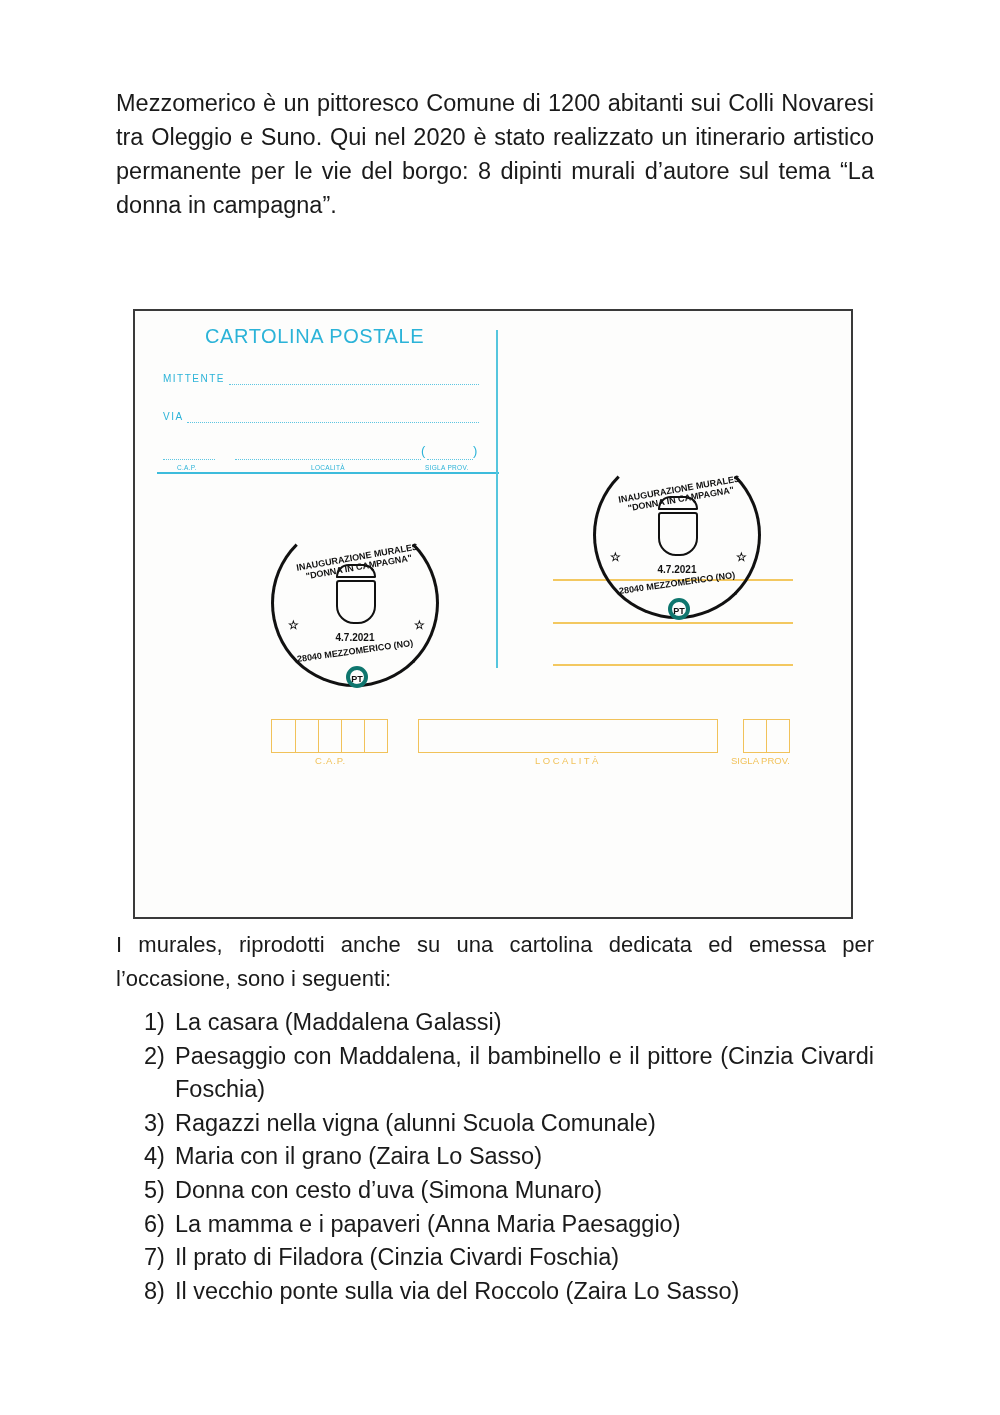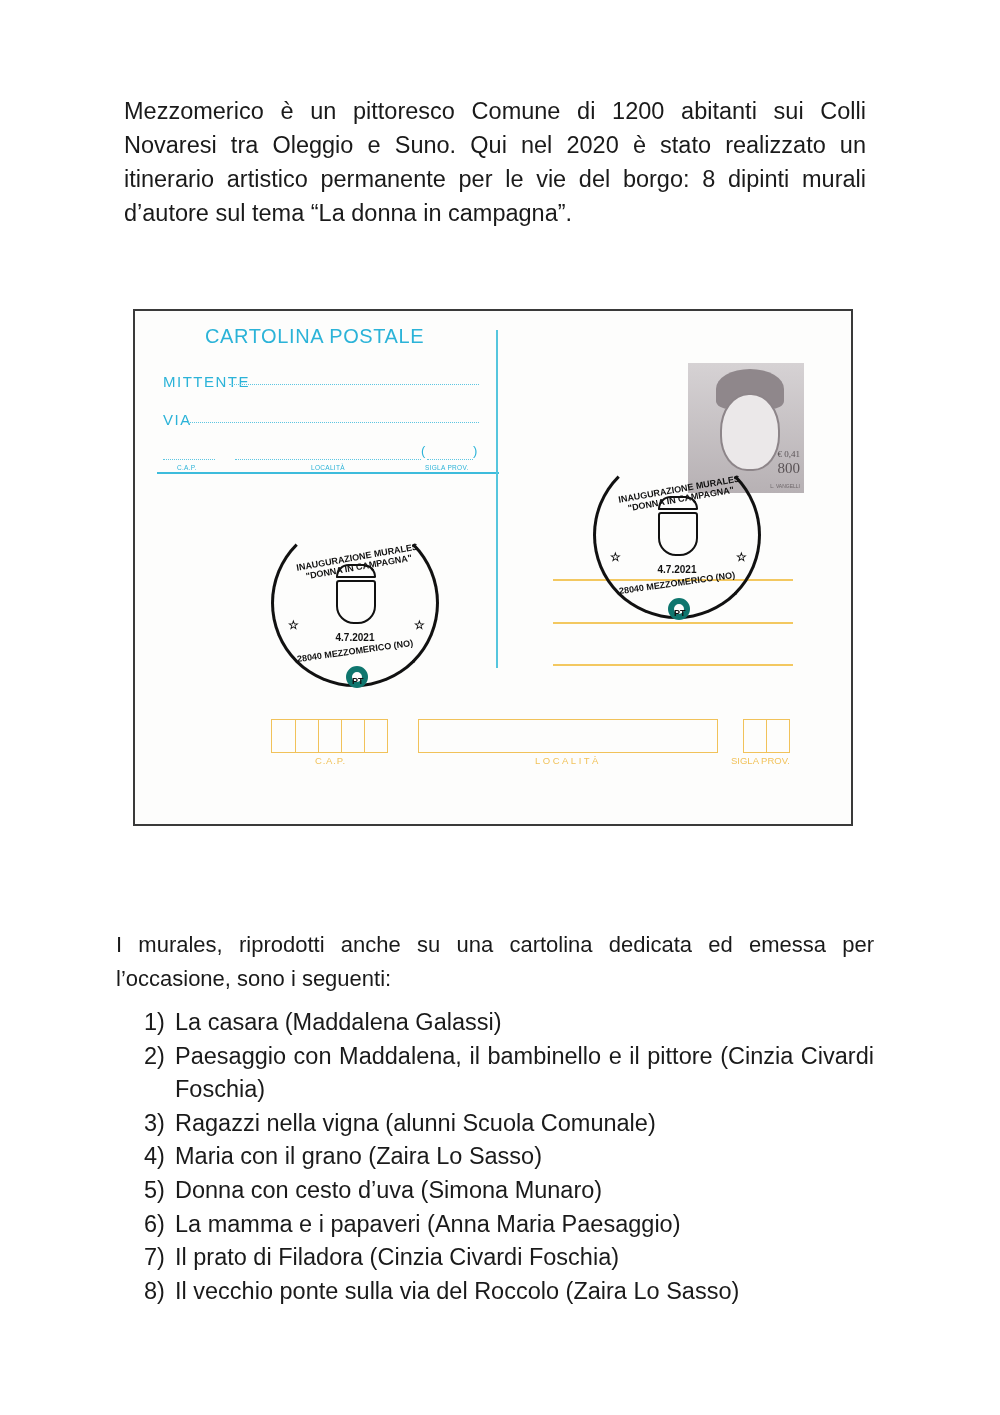--- a/index.html
+++ b/index.html
@@ -3,33 +3,33 @@
 <meta charset="utf-8">
 <style>
   * { box-sizing: border-box; margin: 0; padding: 0; }
   html, body { width: 1000px; height: 1415px; background: #ffffff; }
   body { position: relative; font-family: "Liberation Sans", sans-serif; color: #1a1a1a; overflow: hidden; }
 
   .intro {
     position: absolute; left: 116px; top: 86px; width: 758px;
     font-size: 23.5px; line-height: 34px; text-align: justify;
   }
-  .intro p { margin: 8px; }
+  .intro p { margin: 0; }
   .intro p.last { text-align-last: left; }
 
   
   .card {
-    position: absolute; left: 133px; top: 309px; width: 720px; height: 517px;
+    position: absolute; left: 133px; top: 309px; width: 720px; height: 610px;
     border: 2px solid #3a3a3a; background: #fdfdfc;
   }
   .card-title {
     position: absolute; left: 70px; top: 14px;
     color: #2bb3d8; font-size: 20px; letter-spacing: 0.6px;
   }
-  .field-label { position: absolute; color: #2bb3d8; font-size: 15px; letter-spacing: 1.5px; }
+  .field-label { position: absolute; color: #2bb3d8; font-size: 10px; letter-spacing: 1.5px; }
   .dots { position: absolute; border-bottom: 1.5px dotted #5cc6e2; height: 1px; }
   .tiny-label { position: absolute; color: #2bb3d8; font-size: 6.5px; letter-spacing: 0.3px; }
   .paren { position: absolute; color: #2bb3d8; font-size: 13px; }
   .blue-hline { position: absolute; left: 22px; top: 161px; width: 342px; height: 2px; background: #3dbcdc; }
   .blue-vline { position: absolute; left: 361px; top: 19px; width: 2px; height: 338px; background: #55c6de; }
 
   .stamp {
     position: absolute; left: 553px; top: 52px; width: 116px; height: 130px;
     background: linear-gradient(180deg, #d6d2d4 0%, #b7b1b4 100%);
     overflow: hidden;
@@ -61,21 +61,21 @@
   }
   .pm-arc { position: absolute; left: 18px; top: 30px; width: 132px; text-align: center; font-size: 9px; font-weight: bold; transform: rotate(-10deg); }
   .pm-shield {
     position: absolute; left: 62px; top: 58px; width: 40px; height: 44px;
     border: 2px solid #111; border-radius: 3px 3px 18px 18px;
   }
   .pm-crown { position: absolute; left: 62px; top: 42px; width: 40px; height: 14px; border: 2px solid #111; border-radius: 20px 20px 2px 2px; }
   .pm-date { position: absolute; left: 0; width: 100%; top: 110px; text-align: center; font-size: 10px; font-weight: bold; }
   .pm-city { position: absolute; left: 0; width: 100%; top: 124px; text-align: center; font-size: 9px; font-weight: bold; transform: rotate(-8deg); }
   .pm-pt {
-    position: absolute; left: 72px; top: 144px; width: 22px; height: 22px; border: 6px solid #0f766e; border-radius: 50%;
+    position: absolute; left: 72px; top: 144px; width: 22px; height: 22px; border: 4px solid #0f766e; border-radius: 50%;
     font-size: 9px; font-weight: bold; text-align: center; line-height: 18px;
   }
   .pm-star { position: absolute; font-size: 12px; }
 
   .box-row { position: absolute; display: flex; border: 1.5px solid #f1c25a; }
   .box-row .cell { border-right: 1.5px solid #f1c25a; height: 32px; }
   .box-row .cell:last-child { border-right: none; }
   .orange-label { position: absolute; color: #f1c25a; font-size: 9.5px; letter-spacing: 0.8px; }
 
   .caption {
@@ -116,29 +116,20 @@
   <div class="paren" style="left:286px;top:132px;">(</div>
   <div class="dots" style="left:292px;top:148px;width:46px;"></div>
   <div class="paren" style="left:338px;top:132px;">)</div>
   <div class="tiny-label" style="left:42px;top:153px;">C.A.P.</div>
   <div class="tiny-label" style="left:176px;top:153px;">LOCALITÀ</div>
   <div class="tiny-label" style="left:290px;top:153px;">SIGLA PROV.</div>
 
   <div class="blue-hline"></div>
   <div class="blue-vline"></div>
 
-  <div class="stamp">
-    <div class="stamp-hair"></div>
-    <div class="stamp-face" style="top:30px;"></div>
-    <div class="stamp-value">
-      <span class="small">€ 0,41</span>
-      <span>800</span>
-    </div>
-    <div class="stamp-artist">L. VANGELLI</div>
-  </div>
 
   <div class="orange-line" style="top:268px;"></div>
   <div class="orange-line" style="top:311px;"></div>
   <div class="orange-line" style="top:353px;"></div>
 
   <div class="postmark" style="left:136px;top:208px;">
     <div class="postmark-text">
       <div class="pm-arc">INAUGURAZIONE MURALES "DONNA IN CAMPAGNA"</div>
       <div class="pm-crown"></div>
       <div class="pm-shield"></div>

